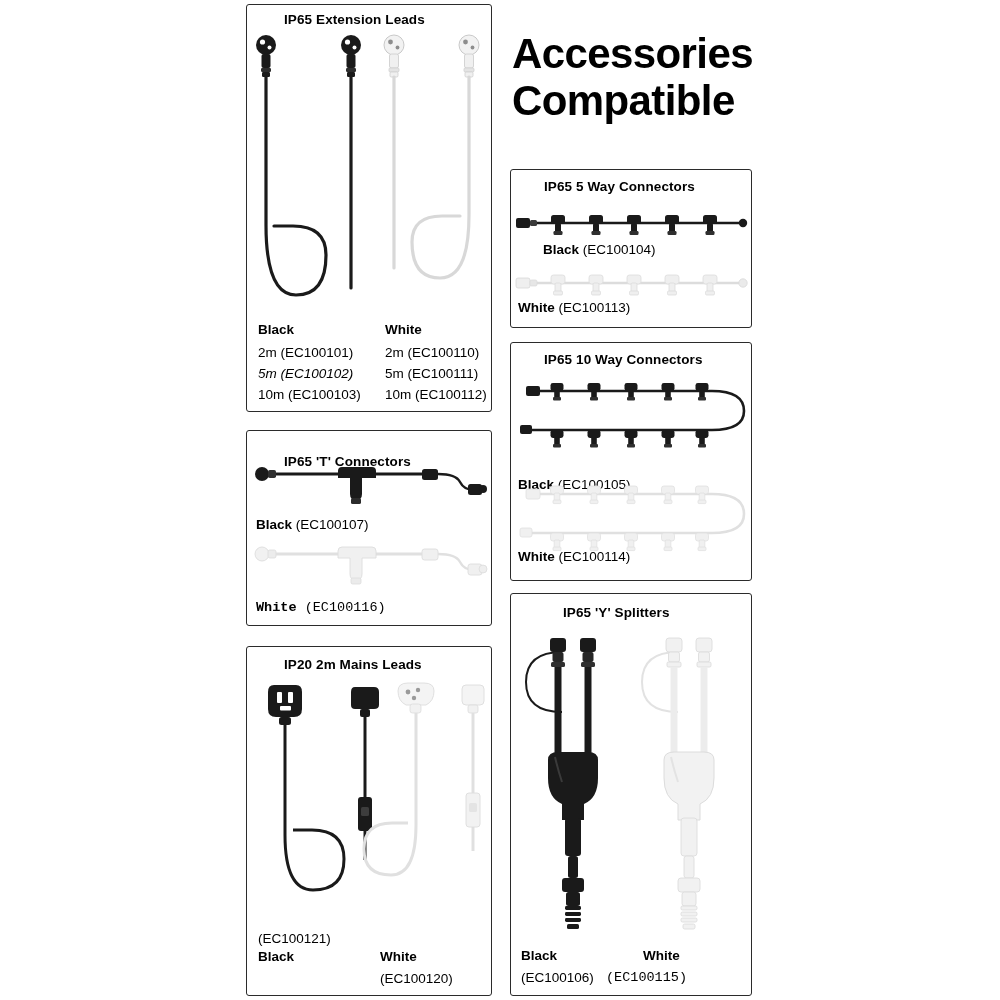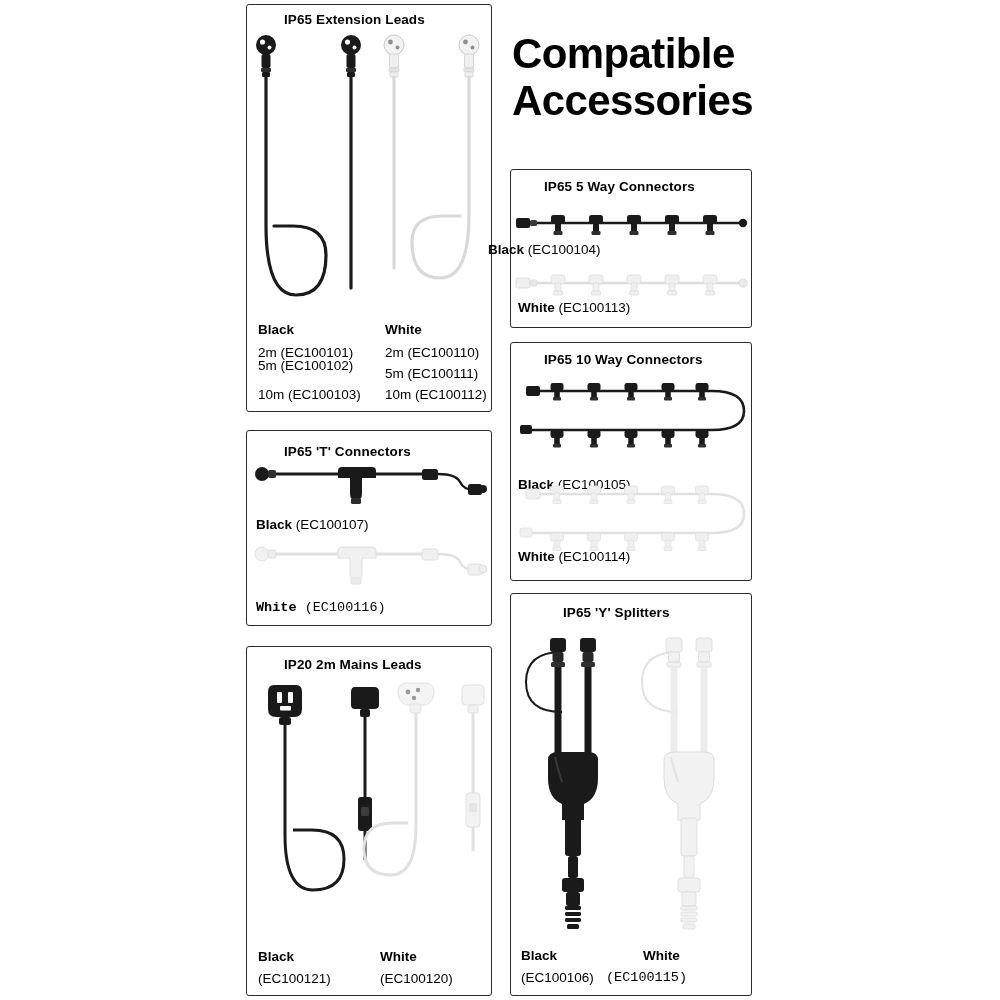--- a/index.html
+++ b/index.html
@@ -65,22 +65,22 @@
     position: absolute;
     overflow: visible;
   }
 </style>
 </head>
 <body>
 
 <div class="page">
 
   <div class="hero">
+    <div>Accessories</div>
     <div>Compatible</div>
-    <div>Accessories</div>
   </div>
 
   <div class="panel" style="left:246px; top:4px; width:246px; height:408px;">
   </div>
   <div class="panel-title" style="left:256px; top:12px;">IP65 Extension Leads</div>
 
   <svg style="left:246px; top:30px; width:246px; height:290px;" viewBox="0 0 246 290">
 
     <g>
       <circle cx="20" cy="15" r="10" fill="#1a1a1a"></circle>
@@ -120,21 +120,21 @@
       <rect x="218" y="38" width="10" height="4" rx="1.2" fill="#e4e4e4" stroke="#cfcfcf" stroke-width="0.8"></rect>
       <rect x="219" y="42" width="8" height="5" rx="1.2" fill="#f0f0f0" stroke="#cfcfcf" stroke-width="0.8"></rect>
       <path d="M223 47 L223 185 Q223 248 194 248 Q166 248 166 212 Q166 186 196 186 L214 186" fill="none" stroke="#d8d8d8" stroke-width="3.2" stroke-linecap="round"></path>
     </g>
   </svg>
 
   <div class="lbl" style="left:258px; top:322px;">
     <b>Black</b>
   </div>
   <div class="spec" style="left:258px; top:343px;text-align:right;">2m (EC100101)</div>
-  <div class="spec" style="left:258px; top:356px;">5m (EC100102)</div>
+  <div class="spec" style="left:258px; top:364px;font-style:italic;">5m (EC100102)</div>
   <div class="spec" style="left:258px; top:385px;">10m (EC100103)</div>
 
   <div class="lbl" style="left:385px; top:322px;">
     <b>White</b>
   </div>
   <div class="spec" style="left:385px; top:343px;">2m (EC100110)</div>
   <div class="spec" style="left:385px; top:364px;">5m (EC100111)</div>
   <div class="spec" style="left:385px; top:385px;">10m (EC100112)</div>
 
   <div class="panel" style="left:510px; top:169px; width:242px; height:159px;"></div>
@@ -167,21 +167,21 @@
         </g>
       <g transform="translate(198,0)">
           <rect x="-7" y="10" width="14" height="9" rx="2.5"></rect>
           <rect x="-3" y="18" width="6" height="9" rx="1.6"></rect>
           <rect x="-4.5" y="26" width="9" height="4" rx="1.2" fill="#2f2f2f"></rect>
         </g>
     </g>
     <circle cx="231" cy="18" r="4.2" fill="#1a1a1a"></circle>
   </svg>
 
-  <div class="lbl" style="left:488px; top:242px;">
+  <div class="lbl" style="left:543px; top:242px;">
     <b>Black</b> <span class="reg">(EC100104)</span>
   </div>
 
   <svg style="left:512px; top:265px; width:240px; height:40px;" viewBox="0 0 240 40">
     <path d="M8 18 L228 18" fill="none" stroke="#dcdcdc" stroke-width="2.6"></path>
     <rect x="4" y="13" width="14" height="10" rx="2" fill="#efefef" stroke="#d8d8d8" stroke-width="0.8"></rect>
     <rect x="18" y="15" width="7" height="6" rx="1.5" fill="#e6e6e6" stroke="#d8d8d8" stroke-width="0.7"></rect>
     <g fill="#efefef" stroke="#dcdcdc" stroke-width="0.8">
       <g transform="translate(46,0)">
           <rect x="-7" y="10" width="14" height="9" rx="2.5"></rect>
@@ -337,21 +337,21 @@
     </g>
     <rect x="14" y="11" width="14" height="10" rx="2" fill="#f0f0f0" stroke="#e0e0e0" stroke-width="0.8"></rect>
     <rect x="8" y="50" width="12" height="9" rx="2" fill="#f0f0f0" stroke="#e0e0e0" stroke-width="0.8"></rect>
   </svg>
 
   <div class="lbl" style="left:518px; top:549px;">
     <b>White</b> <span class="reg">(EC100114)</span>
   </div>
 
   <div class="panel" style="left:246px; top:430px; width:246px; height:196px;"></div>
-  <div class="panel-title" style="left:256px; top:444px;">IP65 'T' Connectors</div>
+  <div class="panel-title" style="left:256px; top:454px;">IP65 'T' Connectors</div>
 
   <svg style="left:250px; top:460px; width:238px; height:52px;" viewBox="0 0 238 52">
 
     <circle cx="12" cy="14" r="7" fill="#1a1a1a"></circle>
     <rect x="18" y="10" width="8" height="8" rx="1.8" fill="#2f2f2f"></rect>
     <path d="M26 14 L180 14" fill="none" stroke="#1a1a1a" stroke-width="3"></path>
 
     <path d="M92 7 L122 7 Q126 7 126 11 L126 18 L112 18 L112 34 Q112 40 106 40 Q100 40 100 34 L100 18 L88 18 L88 11 Q88 7 92 7 Z" fill="#1a1a1a"></path>
     <rect x="101" y="38" width="10" height="6" rx="1.6" fill="#2b2b2b"></rect>
 
@@ -487,20 +487,20 @@
       <rect x="220" y="30" width="10" height="8" rx="2" fill="#f1f1f1" stroke="#dcdcdc" stroke-width="0.8"></rect>
       <path d="M225 38 L225 176" fill="none" stroke="#e0e0e0" stroke-width="3"></path>
       <rect x="218" y="118" width="14" height="34" rx="3" fill="#f2f2f2" stroke="#dcdcdc" stroke-width="0.9"></rect>
       <rect x="221" y="128" width="8" height="9" rx="1.5" fill="#e4e4e4"></rect>
     </g>
   </svg>
 
   <div class="lbl" style="left:258px; top:949px;">
     <b>Black</b>
   </div>
-  <div class="spec" style="left:258px; top:969px;text-align:center;">(EC100121)</div>
+  <div class="spec" style="left:258px; top:929px;text-align:center;">(EC100121)</div>
 
   <div class="lbl" style="left:380px; top:949px;">
     <b>White</b>
   </div>
   <div class="spec" style="left:380px; top:969px;">(EC100120)</div>
 
 </div>
 
 </body></html>

